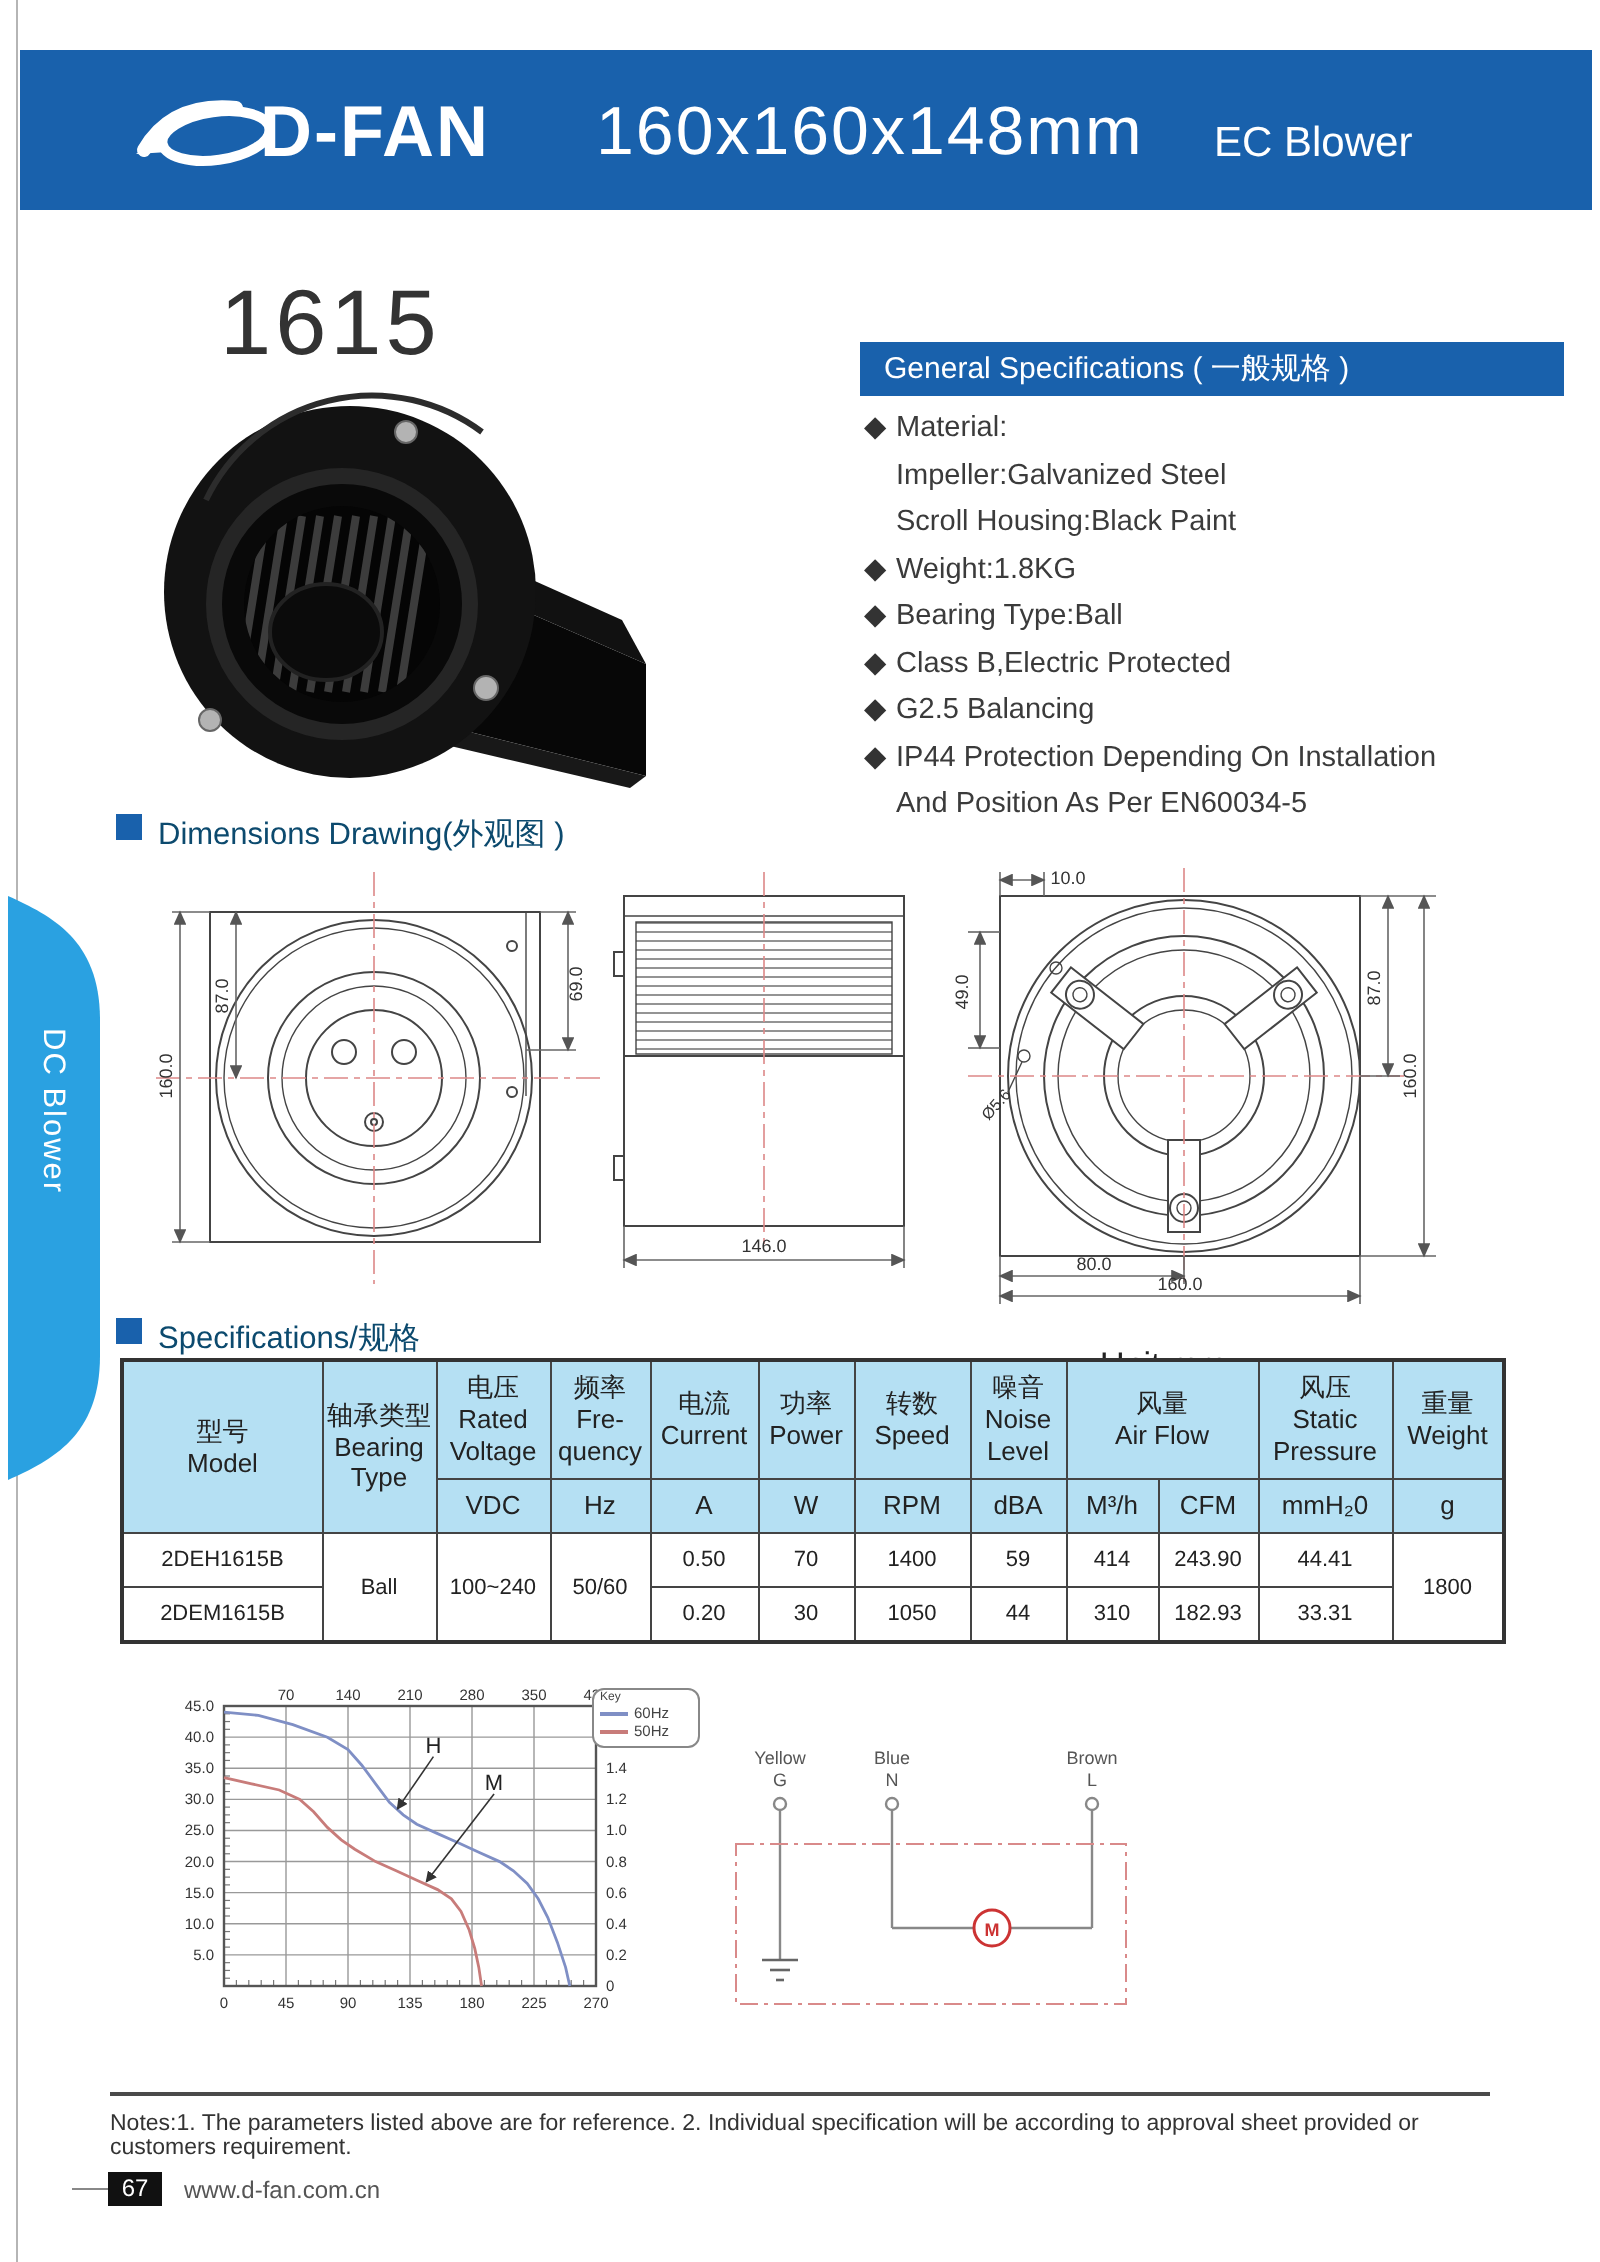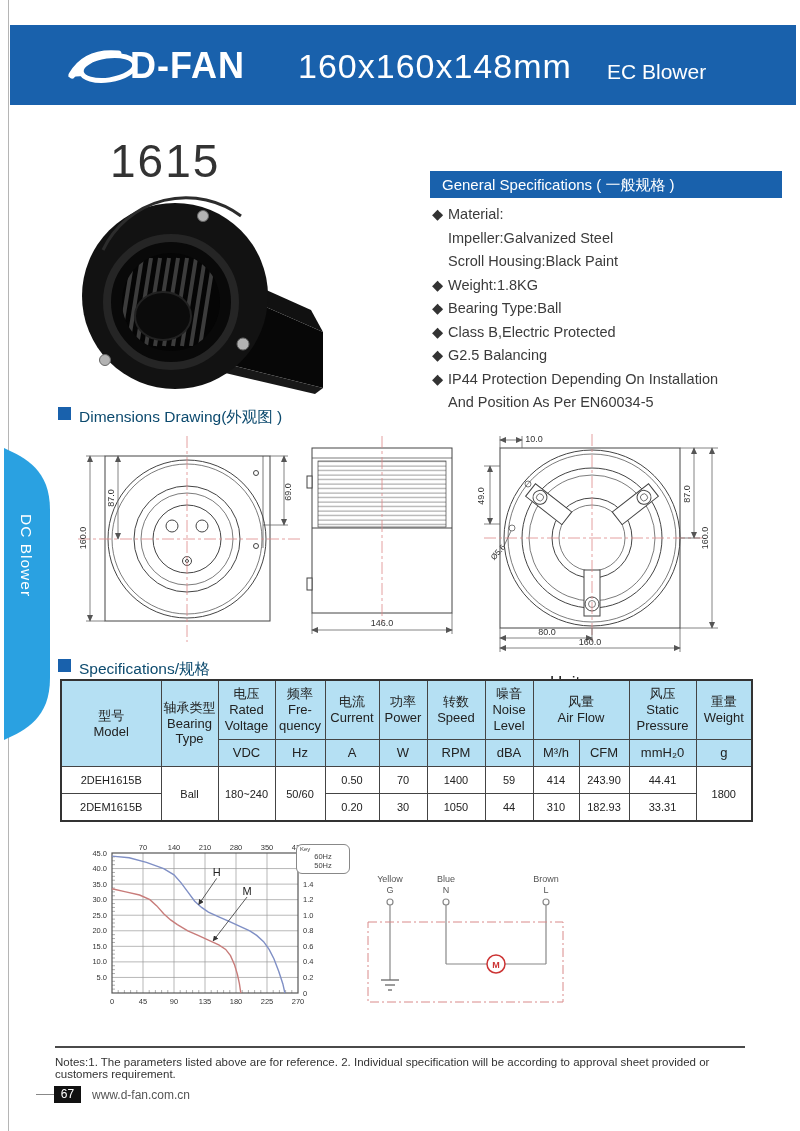--- a/index.html
+++ b/index.html
@@ -42,21 +42,21 @@
   .spec th,.spec td{border:1px solid #444;text-align:center;vertical-align:middle;font-weight:normal;padding:1px 2px;}
   .spec thead th{background:#b5e0f3;white-space:pre-line;line-height:1.22;}
   .spec .th1 th{height:56px;}
   .spec .th2 th{height:24px;}
   .spec tbody td{height:24px;background:#fff;font-size:11px;}
 
   
   .legend{position:absolute;left:296px;top:844px;width:54px;height:30px;border:1px solid #888;border-radius:6px;
           background:#fff;font-size:7px;color:#444;padding:1px 3px;box-sizing:border-box;}
   .legend .lg-title{font-size:6px;line-height:6px;}
-  .legend .lg-row{display:flex;align-items:center;height:9px;flex-direction:column;}
+  .legend .lg-row{display:flex;align-items:center;height:9px;}
   .legend .sw{display:inline-block;width:14px;height:2px;margin-right:3px;}
   .legend .lg-lab{font-size:7.5px;}
 
   
   .foot-rule{position:absolute;left:55px;top:1046px;width:690px;height:2px;background:#4a4a4a;}
   .notes{position:absolute;left:55px;top:1056px;width:700px;font-size:11.5px;color:#333;}
   .page-badge{position:absolute;left:54px;top:1086px;width:27px;height:17px;background:#111;color:#fff;
               font-size:12px;text-align:center;line-height:17px;}
   .badge-tick{position:absolute;left:36px;top:1094px;width:18px;height:1px;background:#888;}
   .site{position:absolute;left:92px;top:1088px;font-size:12px;color:#555;}
@@ -341,21 +341,21 @@
         <th>M³/h</th>
         <th>CFM</th>
         <th>mmH₂0</th>
         <th>g</th>
       </tr>
     </thead>
     <tbody>
       <tr>
         <td>2DEH1615B</td>
         <td rowspan="2">Ball</td>
-        <td rowspan="2">180~240</td>
+        <td rowspan="2">100~240</td>
         <td rowspan="2">50/60</td>
         <td>0.50</td>
         <td>70</td>
         <td>1400</td>
         <td>59</td>
         <td>414</td>
         <td>243.90</td>
         <td>44.41</td>
         <td rowspan="2">1800</td>
       </tr>

